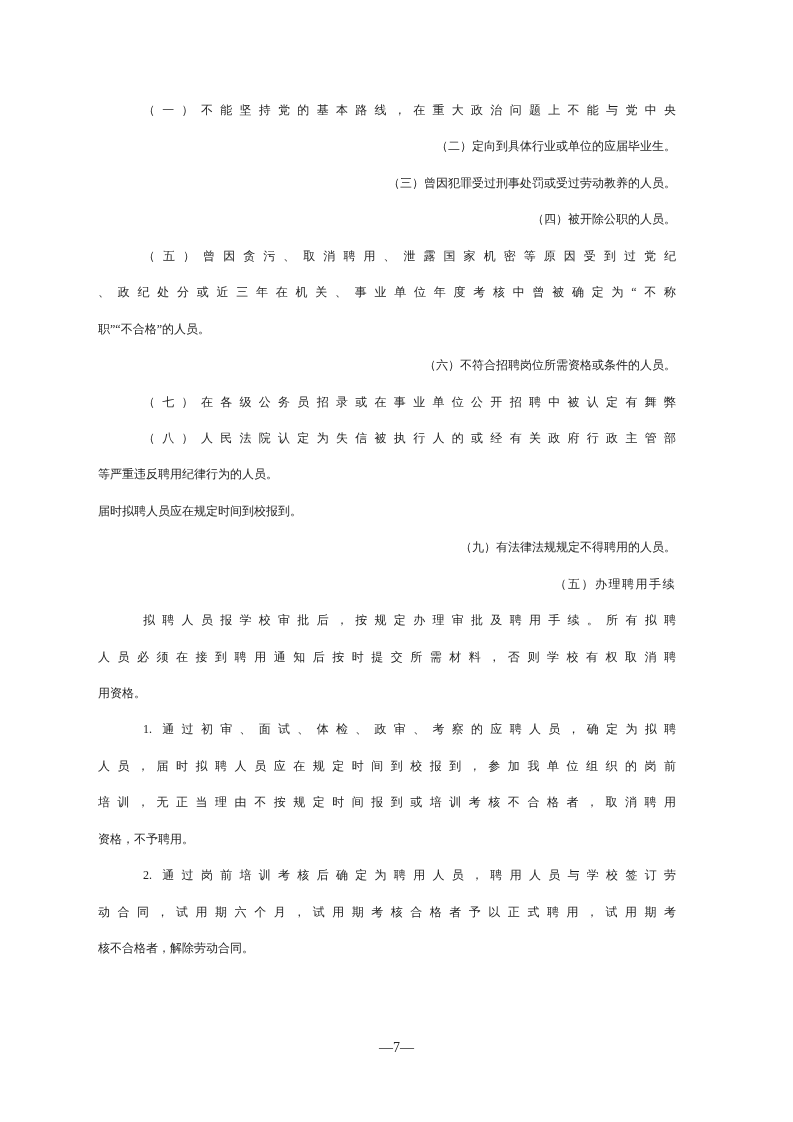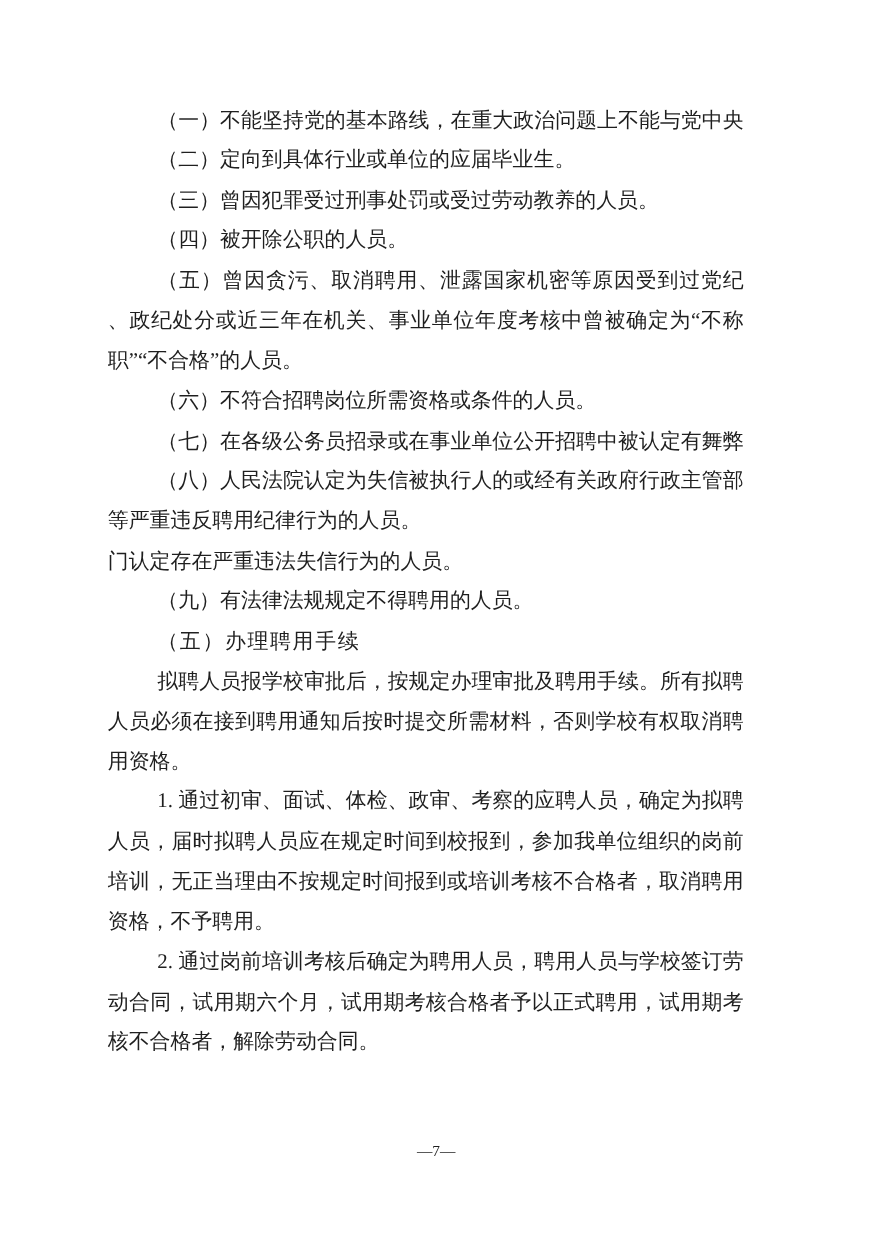--- a/index.html
+++ b/index.html
@@ -13,29 +13,29 @@
     color: #1f1f1f;
     font-family: "Liberation Serif", "DejaVu Serif", serif;
     overflow: hidden;
   }
 
   .doc-body {
     position: absolute;
     left: 98px;
     top: 92px;
     width: 578px;
-    font-size: 19px;
+    font-size: 12px;
     line-height: 36.45px;
   }
 
   .line {
     height: 36.45px;
     overflow: hidden;
   }
-  .line.indent { text-indent: 45px; }
+  .line.indent { text-indent: 45px; text-align: right; }
   .line.full {
     text-align: justify;
     text-align-last: justify;
   }
   .line.bold {
     font-weight: normal;
     letter-spacing: 1.5px;
   }
 
   .page-number {
@@ -58,21 +58,21 @@
       <div class="line indent">（二）定向到具体行业或单位的应届毕业生。</div>
       <div class="line indent">（三）曾因犯罪受过刑事处罚或受过劳动教养的人员。</div>
       <div class="line indent">（四）被开除公职的人员。</div>
       <div class="line indent full">（五）曾因贪污、取消聘用、泄露国家机密等原因受到过党纪</div>
       <div class="line full">、政纪处分或近三年在机关、事业单位年度考核中曾被确定为“不称</div>
       <div class="line">职”“不合格”的人员。</div>
       <div class="line indent">（六）不符合招聘岗位所需资格或条件的人员。</div>
       <div class="line indent full">（七）在各级公务员招录或在事业单位公开招聘中被认定有舞弊</div>
       <div class="line indent full">（八）人民法院认定为失信被执行人的或经有关政府行政主管部</div>
       <div class="line">等严重违反聘用纪律行为的人员。</div>
-      <div class="line">门认定存在严重违法失信行为的人员。</div>
+      <div class="line">届时拟聘人员应在规定时间到校报到。</div>
       <div class="line indent">（九）有法律法规规定不得聘用的人员。</div>
       <div class="line indent bold">（五）办理聘用手续</div>
       <div class="line indent full">拟聘人员报学校审批后，按规定办理审批及聘用手续。所有拟聘</div>
       <div class="line full">人员必须在接到聘用通知后按时提交所需材料，否则学校有权取消聘</div>
       <div class="line">用资格。</div>
       <div class="line indent full">1. 通过初审、面试、体检、政审、考察的应聘人员，确定为拟聘</div>
       <div class="line full">人员，届时拟聘人员应在规定时间到校报到，参加我单位组织的岗前</div>
       <div class="line full">培训，无正当理由不按规定时间报到或培训考核不合格者，取消聘用</div>
       <div class="line">资格，不予聘用。</div>
       <div class="line indent full">2. 通过岗前培训考核后确定为聘用人员，聘用人员与学校签订劳</div>

